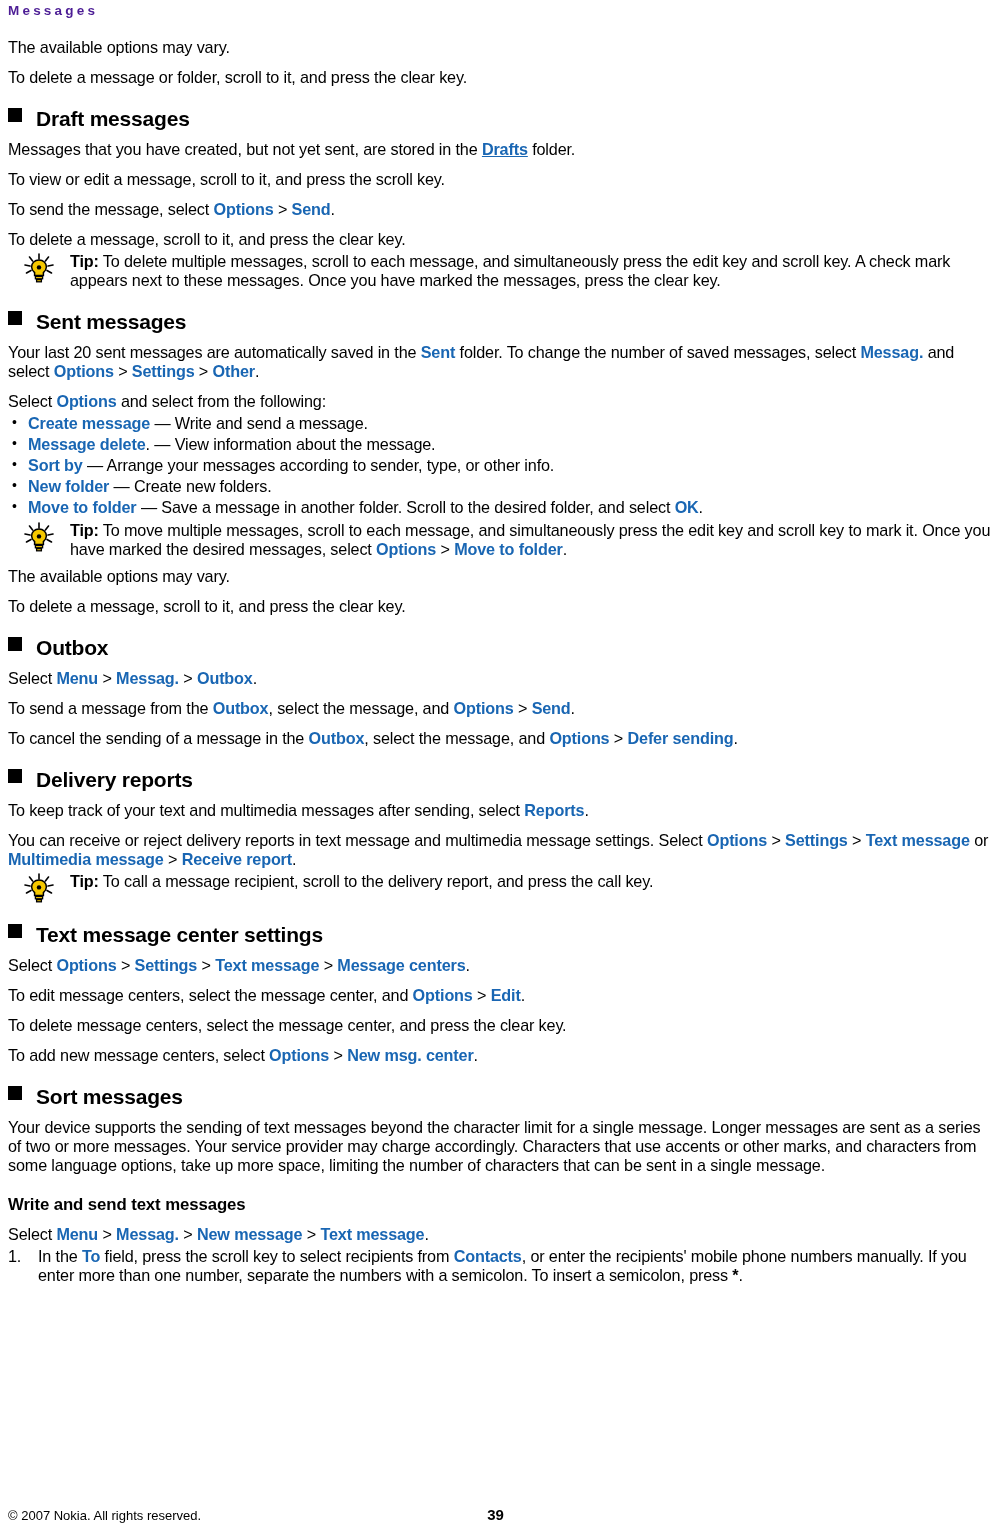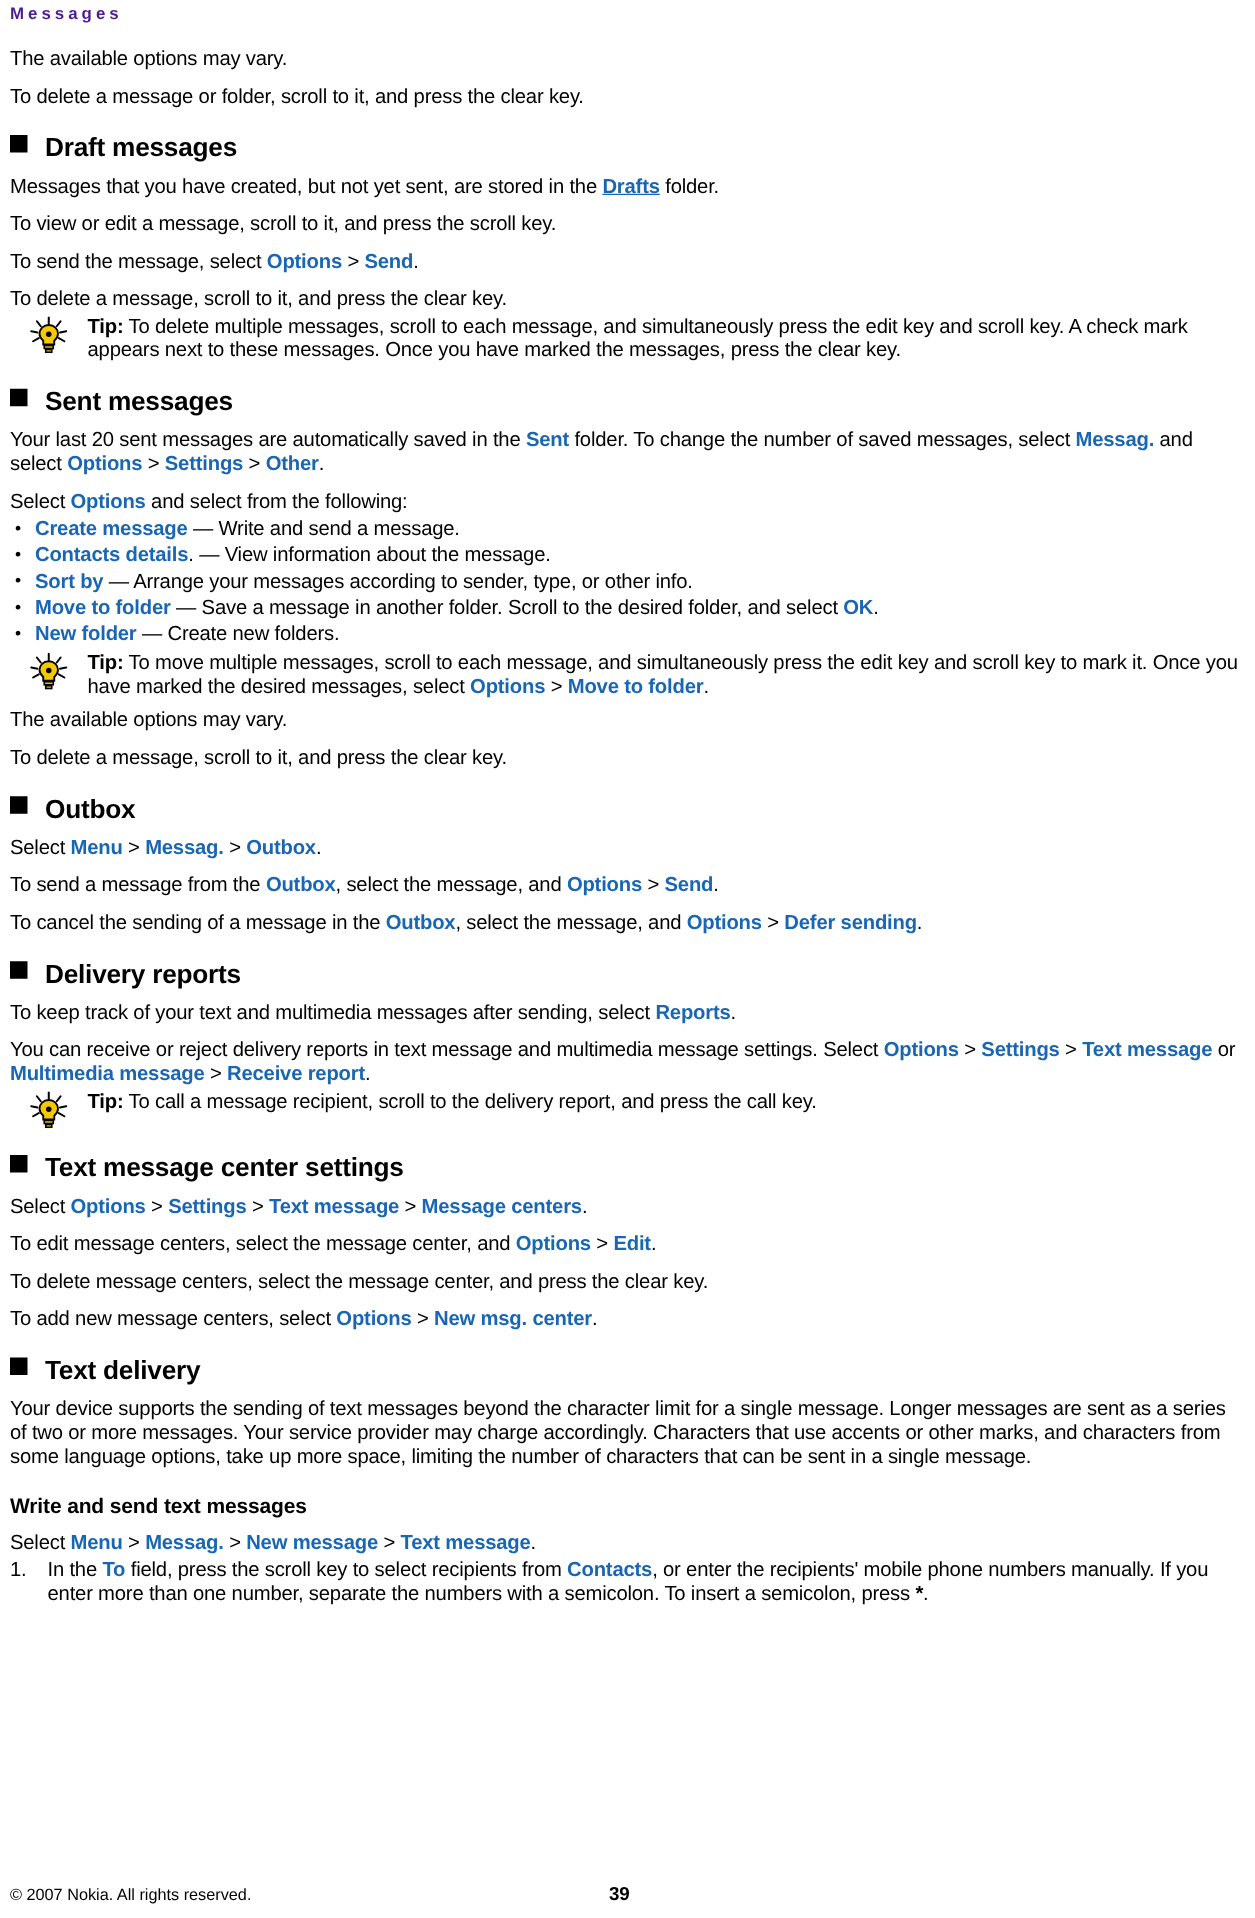--- a/index.html
+++ b/index.html
@@ -219,24 +219,24 @@
     <span class="sq"></span>
     <span class="sh-text">Sent messages</span>
   </div>
 
   <p class="body"><span>Your last 20 sent messages are automatically saved in the </span><span class="lnk">Sent</span><span> folder. To change the number of saved messages, select </span><span class="lnk">Messag.</span><span> and select </span><span class="lnk">Options</span><span class="gt"> &gt; </span><span class="lnk">Settings</span><span class="gt"> &gt; </span><span class="lnk">Other</span><span>.</span></p>
 
   <p class="body tight"><span>Select </span><span class="lnk">Options</span><span> and select from the following:</span></p>
 
   <ul class="bullets">
     <li><span class="lnk">Create message</span><span> — Write and send a message.</span></li>
-    <li><span class="lnk">Contacts details</span><span>. — View information about the message.</span></li>
+    <li><span class="lnk">Message delete</span><span>. — View information about the message.</span></li>
     <li><span class="lnk">Sort by</span><span> — Arrange your messages according to sender, type, or other info.</span></li>
+    <li><span class="lnk">New folder</span><span> — Create new folders.</span></li>
     <li><span class="lnk">Move to folder</span><span> — Save a message in another folder. Scroll to the desired folder, and select </span><span class="lnk">OK</span><span>.</span></li>
-    <li><span class="lnk">New folder</span><span> — Create new folders.</span></li>
   </ul>
 
   <div class="tip">
     <span class="tip-icon">
       <svg width="34" height="30" viewBox="0 0 34 30" aria-hidden="true">
         <g stroke="#000" stroke-width="1.6" stroke-linecap="round">
           <line x1="17" y1="1" x2="17" y2="6"></line>
           <line x1="7.5" y1="4" x2="10.6" y2="8"></line>
           <line x1="26.5" y1="4" x2="23.4" y2="8"></line>
           <line x1="3" y1="12" x2="8" y2="13"></line>
@@ -305,21 +305,21 @@
   <p class="body"><span>Select </span><span class="lnk">Options</span><span class="gt"> &gt; </span><span class="lnk">Settings</span><span class="gt"> &gt; </span><span class="lnk">Text message</span><span class="gt"> &gt; </span><span class="lnk">Message centers</span><span>.</span></p>
 
   <p class="body"><span>To edit message centers, select the message center, and </span><span class="lnk">Options</span><span class="gt"> &gt; </span><span class="lnk">Edit</span><span>.</span></p>
 
   <p class="body">To delete message centers, select the message center, and press the clear key.</p>
 
   <p class="body"><span>To add new message centers, select </span><span class="lnk">Options</span><span class="gt"> &gt; </span><span class="lnk">New msg. center</span><span>.</span></p>
 
   <div class="section-head">
     <span class="sq"></span>
-    <span class="sh-text">Text delivery</span>
+    <span class="sh-text">Sort messages</span>
   </div>
 
   <p class="body">Your device supports the sending of text messages beyond the character limit for a single message. Longer messages are sent as a series of two or more messages. Your service provider may charge accordingly. Characters that use accents or other marks, and characters from some language options, take up more space, limiting the number of characters that can be sent in a single message.</p>
 
   <h3 class="sub-head">Write and send text messages</h3>
 
   <p class="body tight"><span>Select </span><span class="lnk">Menu</span><span class="gt"> &gt; </span><span class="lnk">Messag.</span><span class="gt"> &gt; </span><span class="lnk">New message</span><span class="gt"> &gt; </span><span class="lnk">Text message</span><span>.</span></p>
 
   <ol class="numbers">
     <li><span>In the </span><span class="lnk">To</span><span> field, press the scroll key to select recipients from </span><span class="lnk">Contacts</span><span>, or enter the recipients' mobile phone numbers manually. If you enter more than one number, separate the numbers with a semicolon. To insert a semicolon, press </span><span class="bold">*</span><span>.</span></li>

